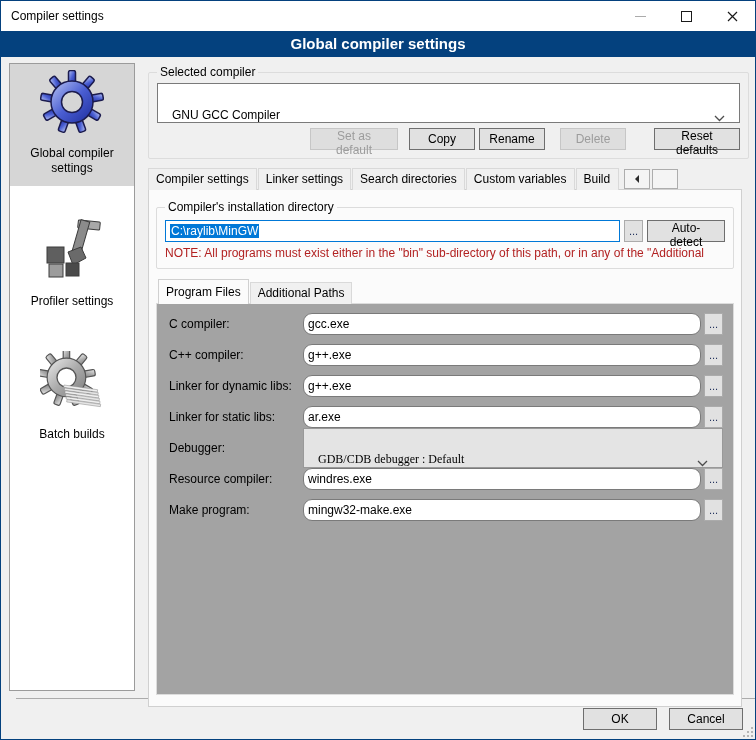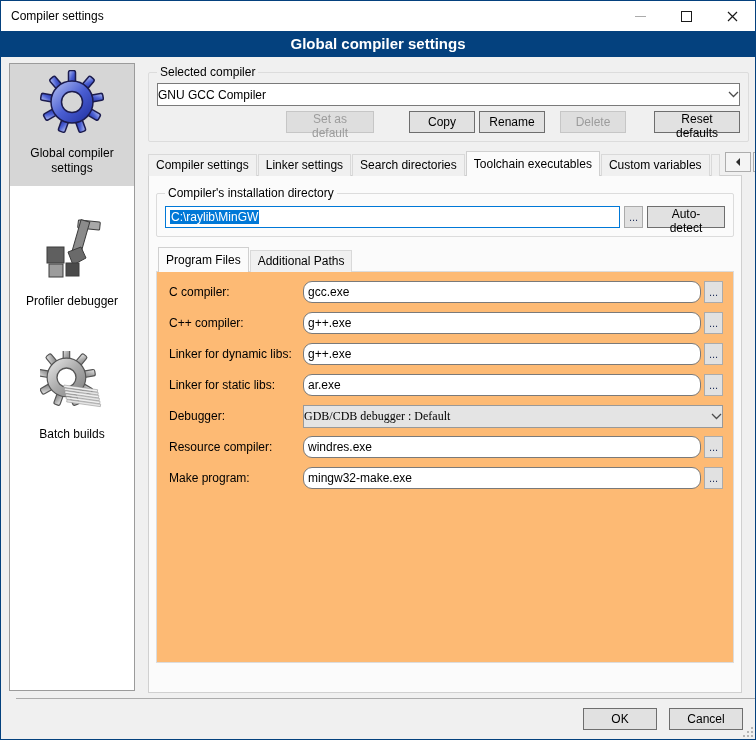--- a/index.html
+++ b/index.html
@@ -26,29 +26,29 @@
 
   .main{position:absolute;left:142px;top:6px;width:606px;}
 
   
   .group{border:1px solid #DCDCDC;border-radius:2px;margin:0;padding:4px 8px 8px;background:transparent;}
   .group legend{font-size:12px;padding:0 3px;}
 
   .g-compiler{margin-top:2px;width:601px;box-sizing:border-box;margin-left:5px;}
 
   
-  .combo{height:23px;border:1px solid #7A7A7A;background:#fff;display:flex;align-items:center;box-sizing:border-box;padding:0 0;cursor:default;}
+  .combo{height:40px;border:1px solid #7A7A7A;background:#fff;display:flex;align-items:flex-end;box-sizing:border-box;padding:0 14px;cursor:default;}
   .combo span{flex:1;white-space:nowrap;overflow:hidden;}
   .combo.gray{background:#E4E4E4;border-color:#999;}
 
   
   .btn{height:22px;background:#E1E1E1;border:1px solid #6E6E6E;font-family:inherit;font-size:12px;padding:0 8px;box-sizing:border-box;cursor:default;}
   .btn.disabled{background:#DEDEDE;border-color:#C6C6C6;color:#9C9C9C;}
   .btnrow{display:flex;justify-content:flex-end;margin-top:5px;align-items:center;}
-  .btnrow .b-setdef{width:88px;margin-right:31px;}
+  .btnrow .b-setdef{width:88px;margin-right:7px;}
   .btnrow .b-copy,.btnrow .b-rename,.btnrow .b-delete{width:66px;margin-left:4px;}
   .btnrow .b-delete{margin-right:28px;margin-left:15px;}
   .btnrow .b-reset{width:86px;}
 
   
   .tabstrip{display:flex;align-items:flex-end;margin-top:9px;margin-left:5px;width:601px;position:relative;z-index:2;}
   .tab{height:21px;line-height:21px;padding:0 7px;border:1px solid #D9D9D9;border-bottom:none;background:#F0F0F0;margin-right:1px;white-space:nowrap;cursor:default;}
   .tab.active{background:#FBFBFB;height:24px;line-height:24px;border-color:#D0D0D0;}
   .tab.clip{width:34px;padding-right:0;overflow:hidden;}
   .tabarrows{margin-left:2px;display:flex;align-self:flex-start;margin-top:1px;}
@@ -61,21 +61,21 @@
   .tinput{height:22px;border:1px solid #7A7A7A;background:#fff;box-sizing:border-box;display:flex;align-items:center;padding:0 4px;white-space:nowrap;overflow:hidden;cursor:text;}
   .tinput.focused{border-color:#0078D7;}
   .seltext{background:#0078D7;color:#fff;padding:0 1px;}
   .pathrow .tinput{flex:1;}
   .dots{width:19px;height:22px;background:#E1E1E1;border:1px solid #ABABAB;font-size:11px;line-height:10px;padding:0;box-sizing:border-box;color:#26355F;cursor:default;}
   .b-auto{width:78px;margin-left:4px;}
   .pathrow .dots{margin-left:4px;}
   .note{color:#B22222;margin-top:4px;white-space:nowrap;overflow:hidden;}
 
   .subtabstrip{display:flex;align-items:flex-end;margin-top:10px;margin-left:2px;position:relative;z-index:2;}
-  .subpage{width:578px;height:392px;background:#fdba74;border:1px solid #DCDCDC;box-sizing:border-box;margin-top:-1px;padding:9px 10px 8px 12px;position:relative;z-index:1;}
+  .subpage{width:578px;height:392px;background:#a3a3a3;border:1px solid #DCDCDC;box-sizing:border-box;margin-top:-1px;padding:9px 10px 8px 12px;position:relative;z-index:1;}
 
   .frow{display:flex;align-items:center;margin-bottom:9px;height:22px;}
   .frow .flabel{width:134px;flex:none;}
   .frow .tinput{flex:1;border-radius:9px;}
   .frow .dots{margin-left:3px;flex:none;}
   .frow .combo{flex:1;font-family:Liberation Serif, serif;}
 
   
   .footer{position:absolute;left:15px;right:0;bottom:0;height:41px;border-top:1px solid #ABABAB;display:flex;align-items:center;justify-content:flex-end;padding-right:12px;box-sizing:border-box;}
   .footer .btn{width:74px;margin-left:12px;}
@@ -144,21 +144,21 @@
         <svg class="icon" viewBox="0 0 64 64">
           <g stroke="#3C3C3C" stroke-width="1">
             <rect x="38" y="3" width="22" height="8" rx="1" fill="#A8A8A8" transform="rotate(6 49 7)"></rect>
             <rect x="36" y="2" width="9" height="36" fill="#8B8B8B" transform="rotate(16 40 20)"></rect>
             <polygon points="28,34 41,29 46,40 33,47" fill="#6A6A6A"></polygon>
             <rect x="7" y="29" width="17" height="16" fill="#5F5F5F"></rect>
             <rect x="9" y="46" width="14" height="13" fill="#9C9C9C"></rect>
             <rect x="26" y="45" width="13" height="13" fill="#4A4A4A"></rect>
           </g>
         </svg>
-        <span class="slabel">Profiler debugger</span>
+        <span class="slabel">Profiler settings</span>
       </div>
 
       <div class="sitem">
         <svg class="icon" viewBox="0 0 64 64">
           <defs>
             <linearGradient id="gg" x1="0" y1="0" x2="1" y2="1">
               <stop offset="0" stop-color="#ECECEC"></stop>
                 <stop offset="0.5" stop-color="#ABABAB"></stop>
                 <stop offset="1" stop-color="#7D7D7D"></stop>
             </linearGradient>
@@ -205,21 +205,20 @@
           <button class="btn b-rename">Rename</button>
           <button class="btn disabled b-delete">Delete</button>
           <button class="btn b-reset">Reset defaults</button>
         </div>
       </fieldset>
 
       <div class="tabstrip">
         <div class="tab">Compiler settings</div>
         <div class="tab">Linker settings</div>
         <div class="tab">Search directories</div>
-        <div class="tab active">Toolchain executables</div>
         <div class="tab">Custom variables</div>
         <div class="tab clip">Build</div>
         <div class="tabarrows">
           <button class="abtn">
             <svg width="6" height="8" viewBox="0 0 6 8">
                 <path d="M5 0 L1 4 L5 8 Z" fill="#2B2B2B"></path>
               </svg>
           </button>
           <button class="abtn">
             
@@ -231,20 +230,21 @@
 
         <fieldset class="group g-install">
           <legend>Compiler's installation directory</legend>
           <div class="pathrow">
             <div class="tinput focused">
               <span class="seltext">C:\raylib\MinGW</span>
             </div>
             <button class="dots">...</button>
             <button class="btn b-auto">Auto-detect</button>
           </div>
+          <div class="note">NOTE: All programs must exist either in the "bin" sub-directory of this path, or in any of the "Additional</div>
         </fieldset>
 
         <div class="subtabstrip">
           <div class="tab active">Program Files</div>
           <div class="tab">Additional Paths</div>
         </div>
 
         <div class="subpage">
 
           <div class="frow">

